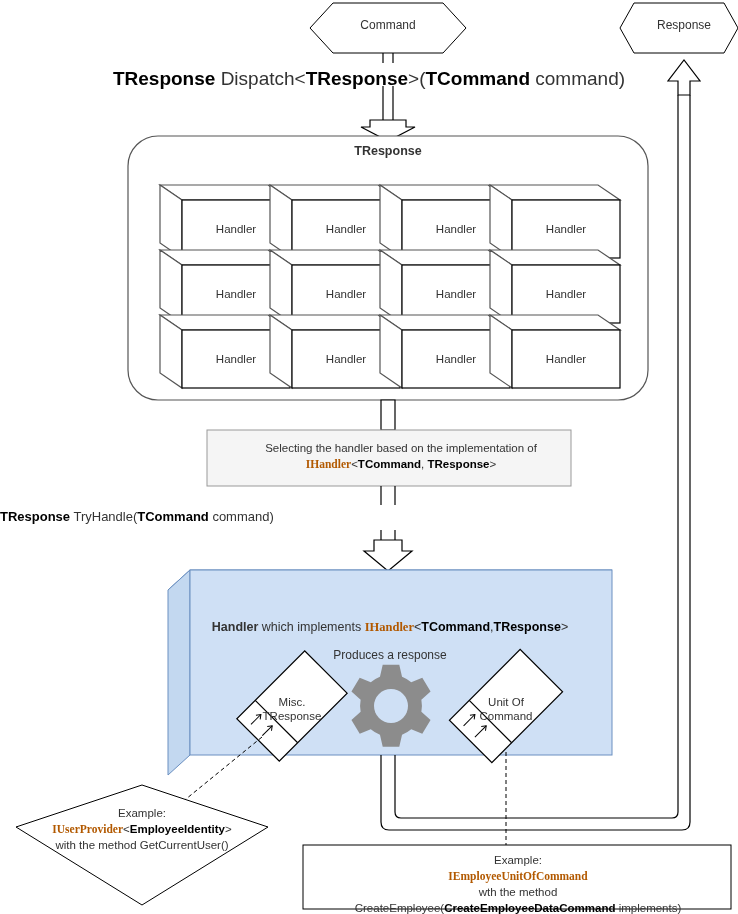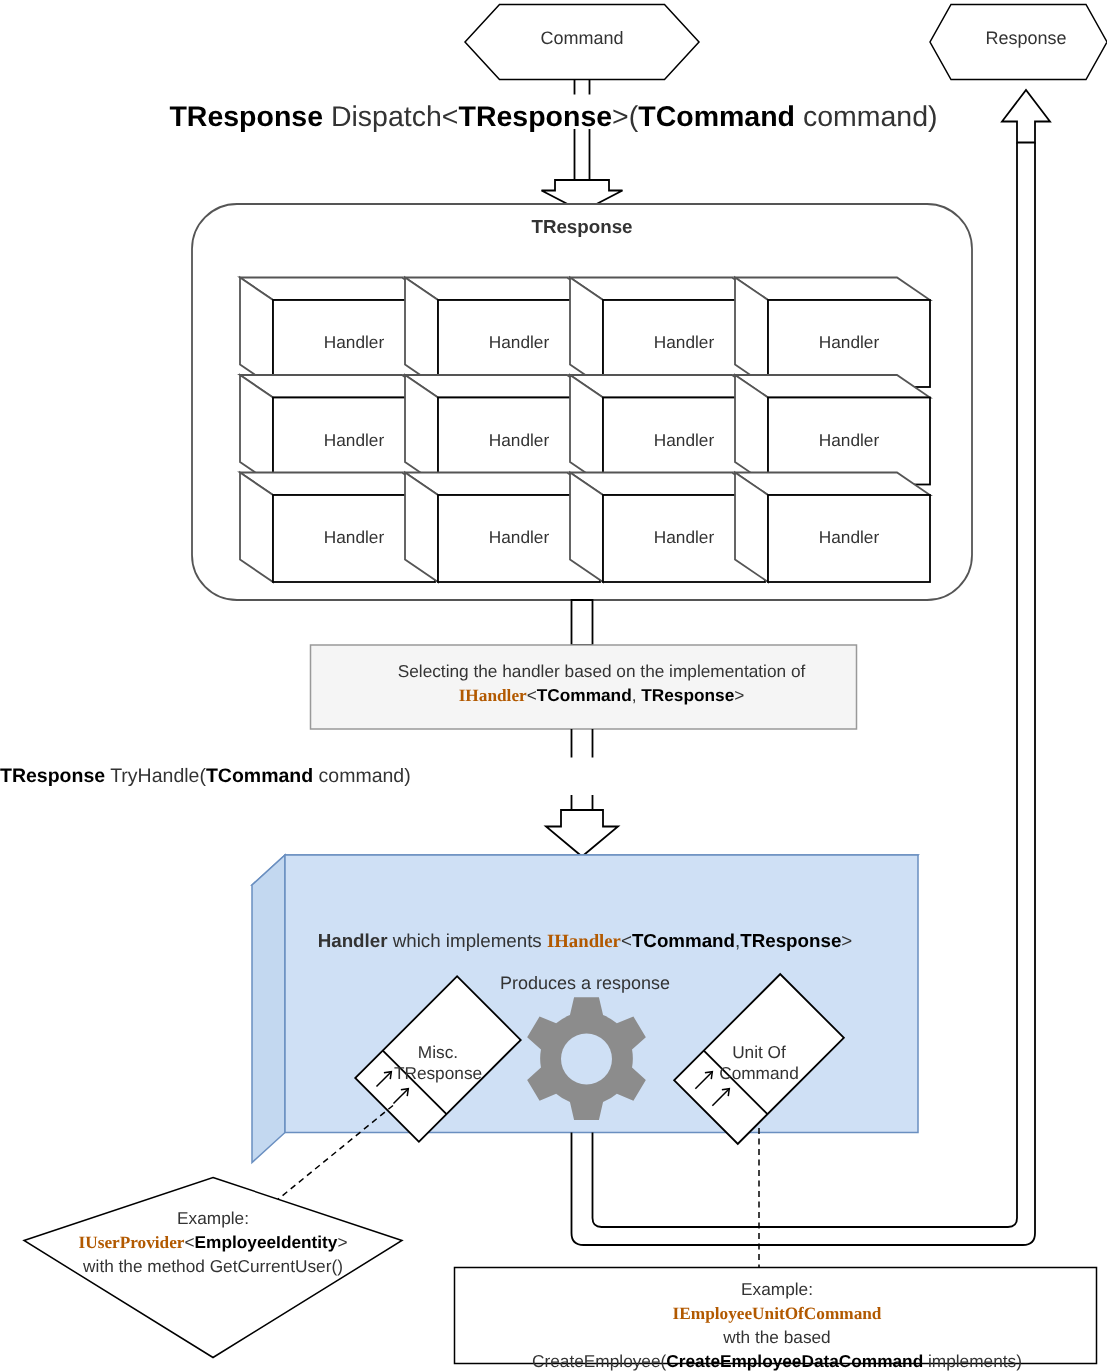--- a/index.html
+++ b/index.html
@@ -266,17 +266,17 @@
 
   <div class="txt" id="example-left-text">
     <div>Example:</div>
     <div><span class="c-orange">IUserProvider</span><span class="c-dark">&lt;</span><span class="c-green">EmployeeIdentity</span><span class="c-dark">&gt;</span></div>
     <div>with the method GetCurrentUser()</div>
   </div>
 
   <div class="txt" id="example-right-text">
     <div>Example:</div>
     <div><span class="c-orange">IEmployeeUnitOfCommand</span></div>
-    <div>wth the based</div>
+    <div>wth the method</div>
     <div><span class="c-dark">CreateEmployee(</span><span class="c-green">CreateEmployeeDataCommand</span><span class="c-dark"> implements)</span></div>
   </div>
 
 </div>
 
 </body></html>

